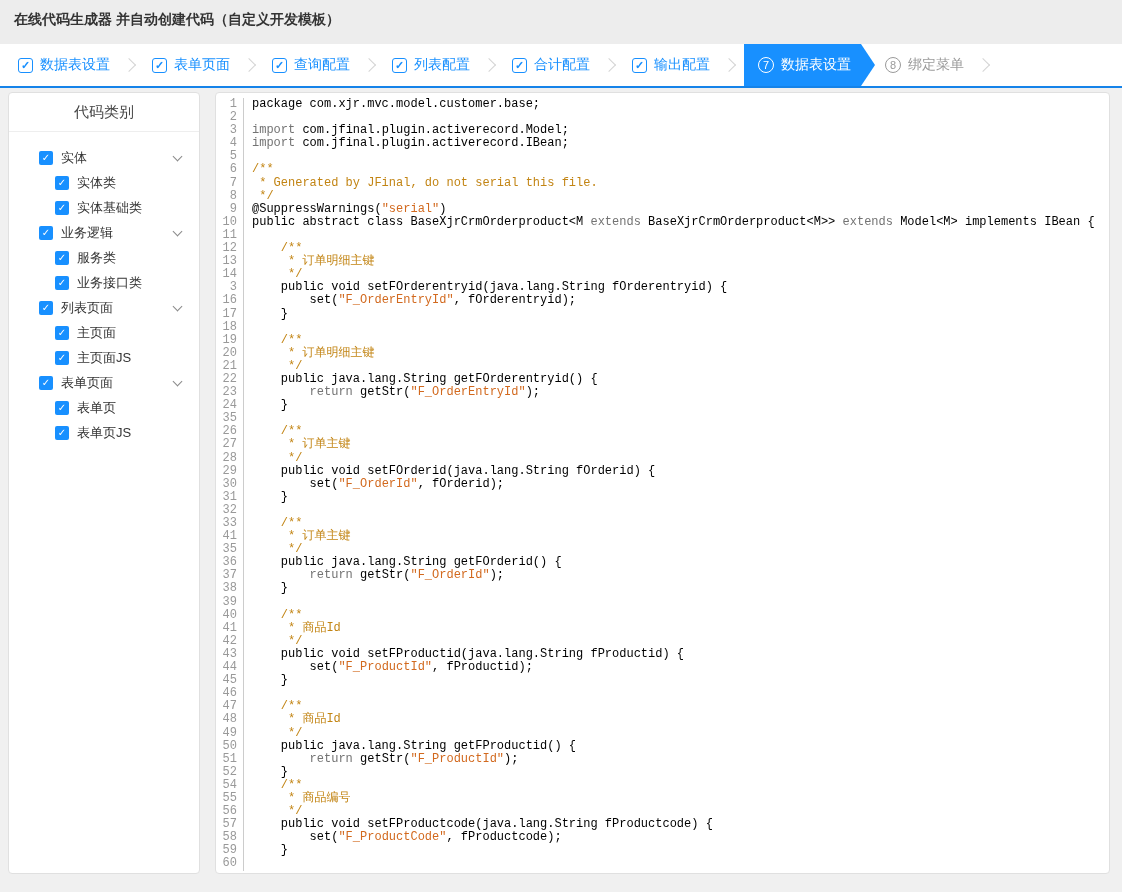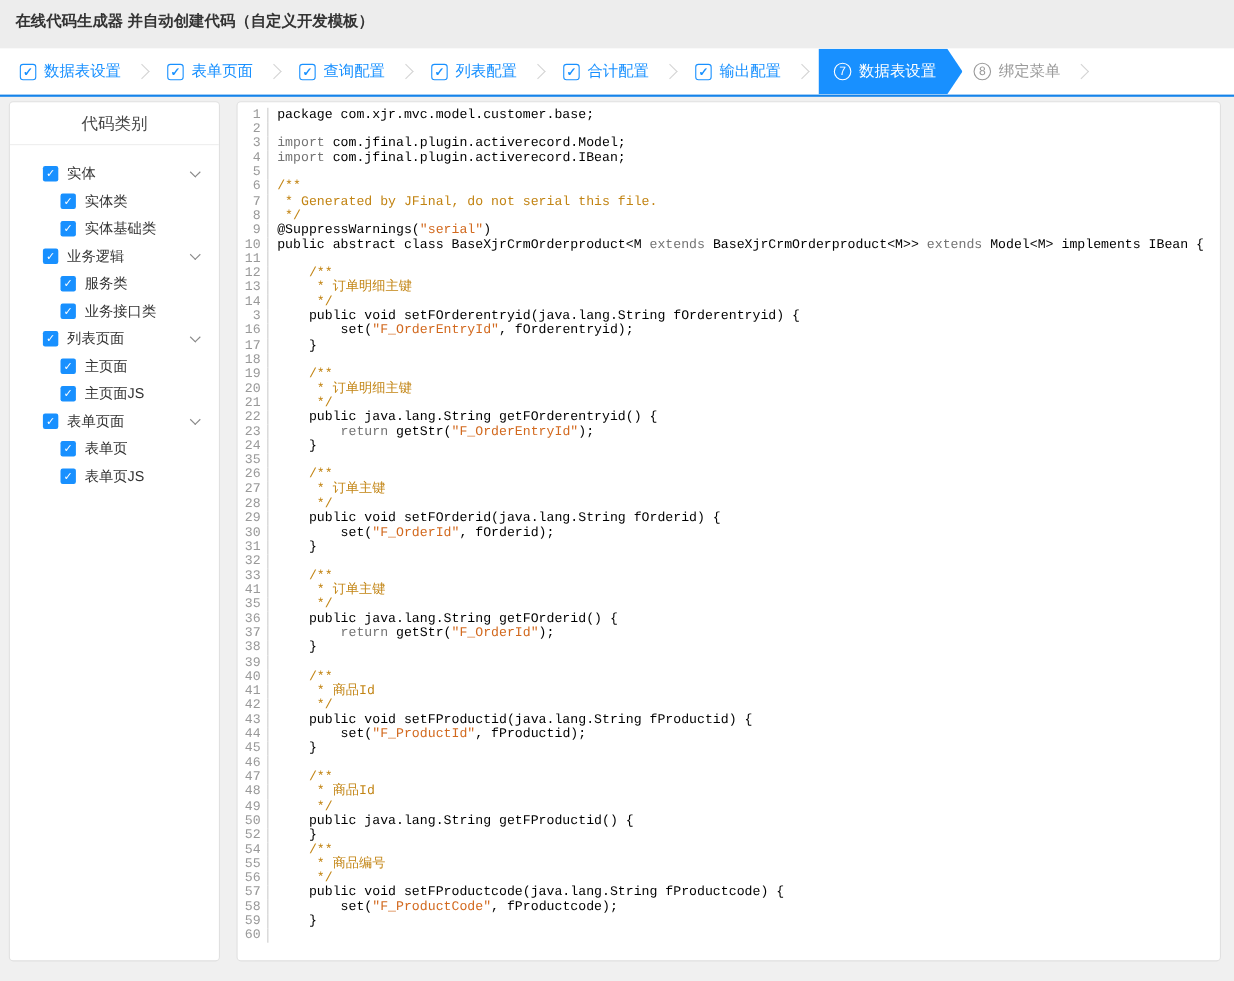--- a/index.html
+++ b/index.html
@@ -405,20 +405,24 @@
         </div>
         <div class="cline">
           <span class="ln">49</span>
           <span class="lc"><span class="t-c">     */</span></span>
         </div>
         <div class="cline">
           <span class="ln">50</span>
           <span class="lc"><span class="t-p">    public java.lang.String getFProductid() {</span></span>
         </div>
         <div class="cline">
+          <span class="ln">51</span>
+          <span class="lc"><span class="t-p">        </span><span class="t-k">return</span><span class="t-p"> getStr(</span><span class="t-s">"F_ProductId"</span><span class="t-p">);</span></span>
+        </div>
+        <div class="cline">
           <span class="ln">52</span>
           <span class="lc"><span class="t-p">    }</span></span>
         </div>
         <div class="cline">
           <span class="ln">54</span>
           <span class="lc"><span class="t-c">    /**</span></span>
         </div>
         <div class="cline">
           <span class="ln">55</span>
           <span class="lc"><span class="t-c">     * 商品编号</span></span>

